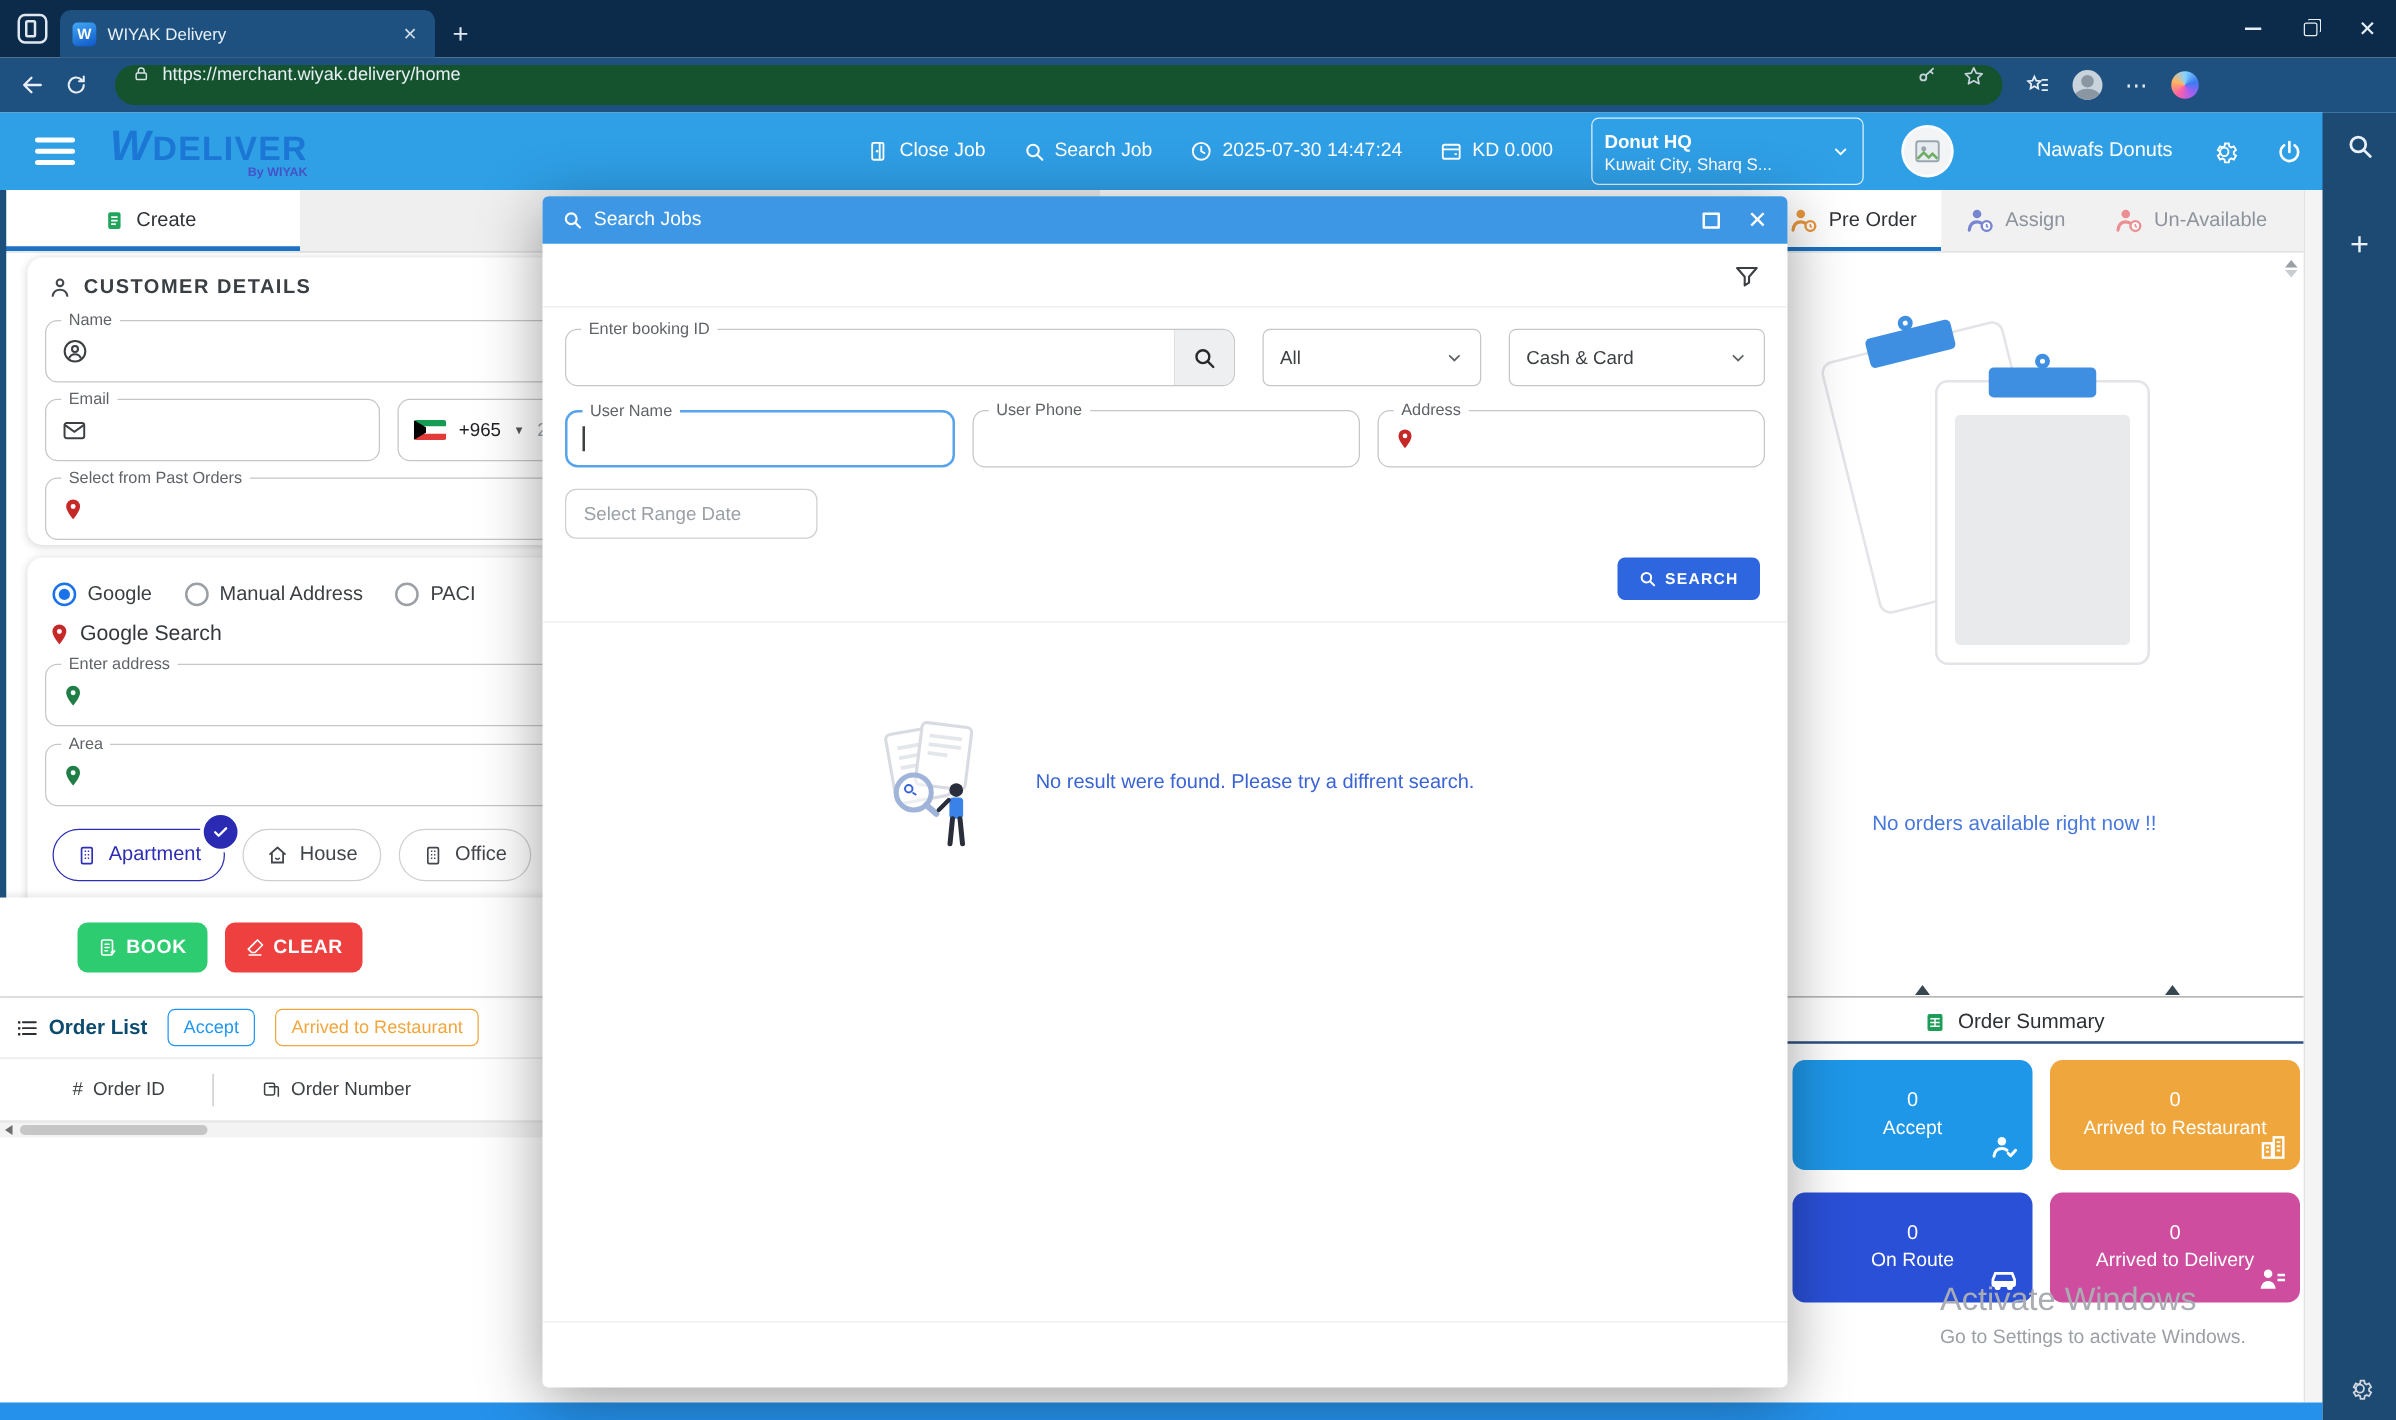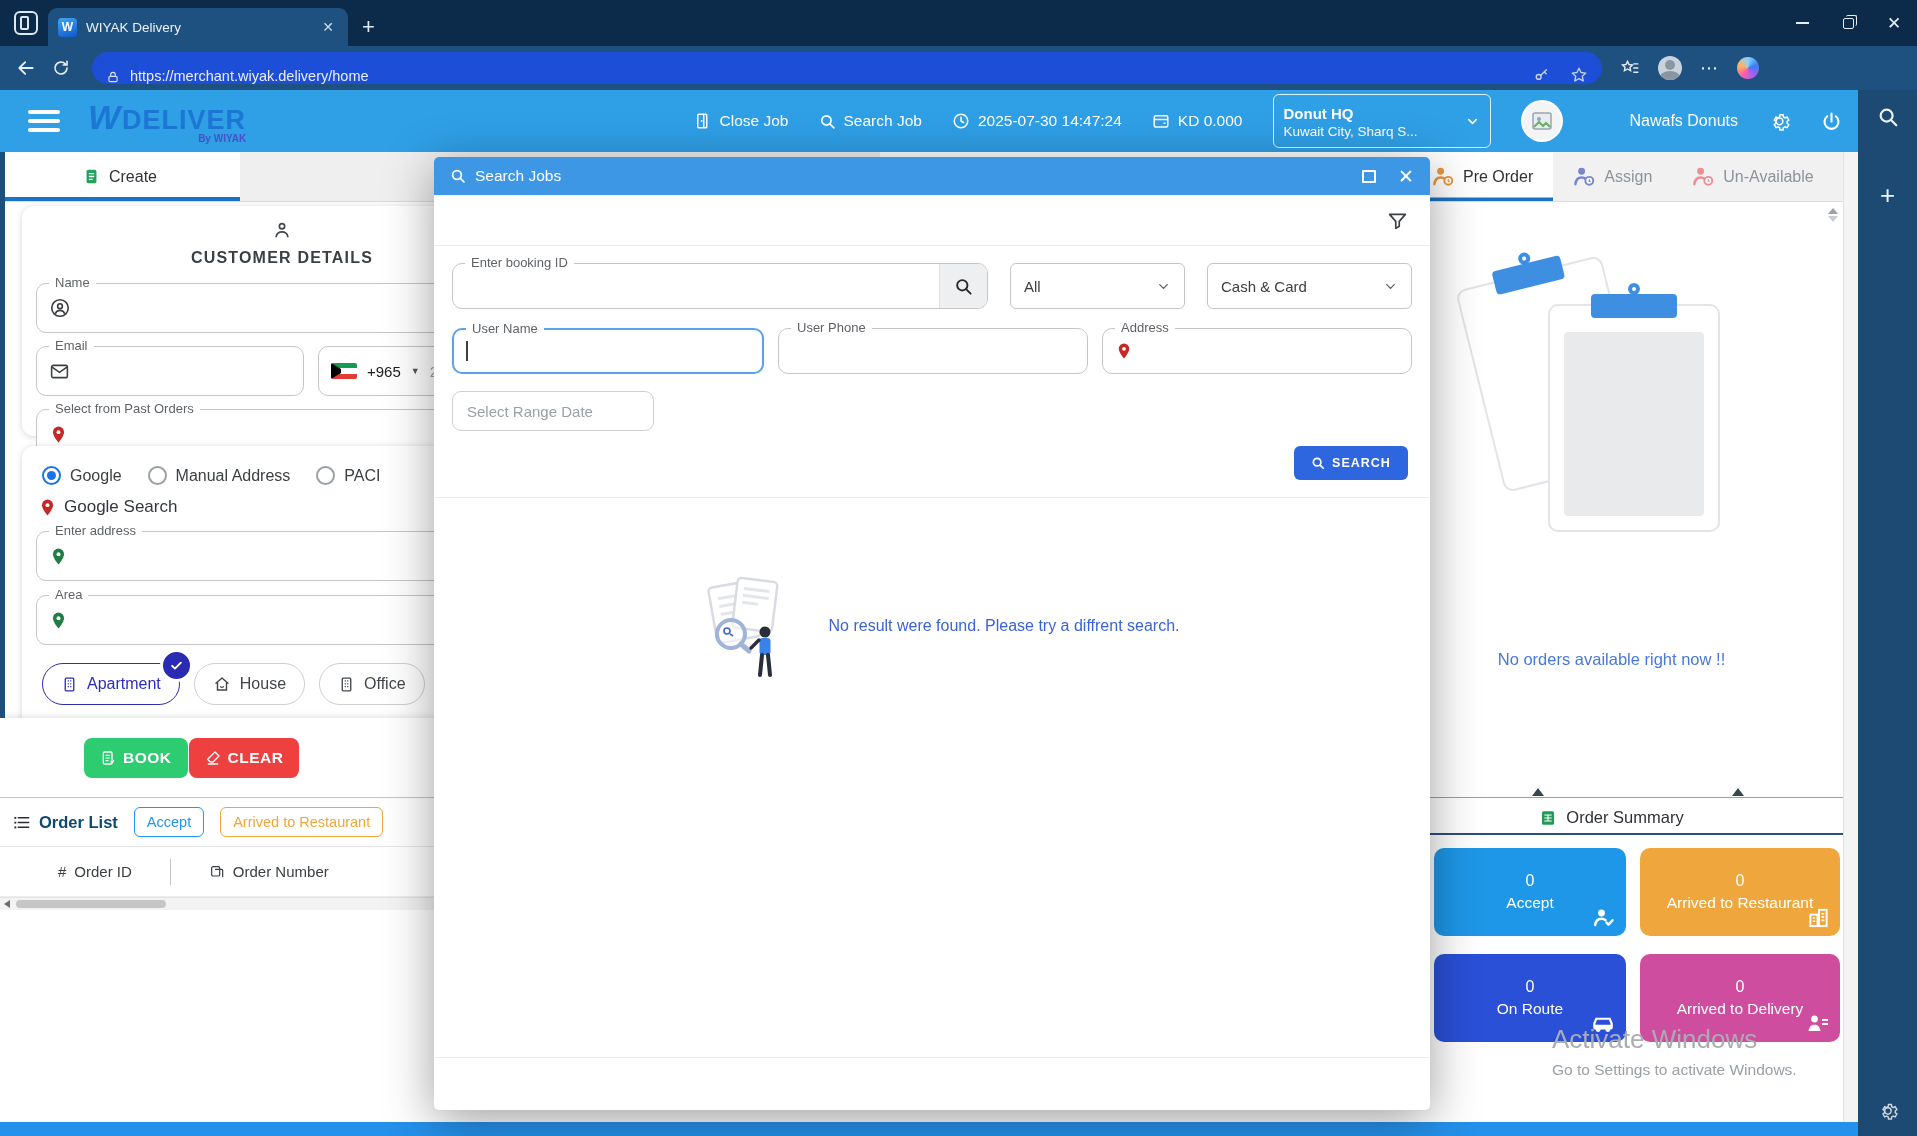--- a/index.html
+++ b/index.html
@@ -18,21 +18,21 @@
   .newtab{color:#dfe8f0;font-size:22px;font-weight:300;margin:0 0 6px 14px;}
   .wctrls{position:absolute;right:0;top:0;height:46px;display:flex;align-items:center;}
   .wc{width:46px;height:46px;display:flex;align-items:center;justify-content:center;color:#e6edf4;}
   .wmin-g{width:13px;height:2px;background:#e6edf4;}
   .wmax-g{width:11px;height:11px;border:1.6px solid #e6edf4;border-radius:2px;position:relative;background:transparent;}
   .wmax-g:before{content:"";position:absolute;left:2px;top:-4px;width:10px;height:10px;border-top:1.6px solid #e6edf4;border-right:1.6px solid #e6edf4;border-radius:2px;}
   .wclose-g{font-size:17px;line-height:1;}
 
   .addrbar{position:absolute;left:0;top:46px;width:1917px;height:44px;background:#1f5180;display:flex;align-items:center;}
   .navic{color:#e8eef5;margin-left:16px;}
-  .urlpill{margin-left:22px;width:1510px;height:32px;background:#1d4ed8;border-radius:16px;display:flex;align-items:flex-end;padding:0 14px;gap:10px;}
+  .urlpill{margin-left:22px;width:1510px;height:32px;background:#14532d;border-radius:16px;display:flex;align-items:flex-start;padding:0 14px;gap:10px;}
   .urltext{color:#e8eef6;font-size:14.5px;flex:1;}
   .pill-ic{color:#c7d3de;margin-left:10px;}
   .abarics{display:flex;align-items:center;gap:18px;margin-left:18px;}
   .bavatar{width:24px;height:24px;border-radius:50%;background:#c9d3dc;position:relative;overflow:hidden;}
   .bavatar:before{content:"";position:absolute;left:7px;top:4px;width:10px;height:10px;border-radius:50%;background:#8a97a3;}
   .bavatar:after{content:"";position:absolute;left:2px;top:15px;width:20px;height:12px;border-radius:50%;background:#8a97a3;}
   .dots{color:#e6edf4;font-size:18px;letter-spacing:1px;}
   .copilot{width:22px;height:22px;border-radius:50%;background:conic-gradient(#86d4ff,#3a7df2,#a65ef0,#ff61a6,#ffb45e,#86d4ff);}
 
   
@@ -55,21 +55,21 @@
 
   
   .leftstrip{position:absolute;left:0;top:152px;width:5px;height:566px;background:#1d4f7c;z-index:4;}
   .lefttabs{position:absolute;left:0;top:152px;width:880px;height:50px;display:flex;border-bottom:1px solid #dcdcdc;background:#efeff0;z-index:2;}
   .ltab{display:flex;align-items:center;justify-content:center;gap:9px;font-size:16px;}
   .ltab.create{width:240px;background:#fff;color:#2f3237;box-shadow:inset 0 -4px 0 #1a73c4;}
   .ltab.edit{flex:1;color:#7b7f87;}
   .card{position:absolute;left:22px;width:518px;background:#fff;border-radius:12px;box-shadow:0 1px 7px rgba(0,0,0,.16);padding:12px 14px;z-index:2;}
   .card1{top:206px;height:230px;}
   .card2{top:446px;height:306px;overflow:hidden;}
-  .cdhead{display:flex;align-items:center;gap:9px;font-size:16px;font-weight:600;letter-spacing:1.2px;color:#3a3f44;padding:2px 0 0 2px;flex-direction:column;}
+  .cdhead{display:flex;align-items:center;gap:9px;font-size:16px;font-weight:600;letter-spacing:1.2px;color:#3a3f44;padding:2px 0 0 2px;}
   .fs{position:relative;border:1px solid #c6c6c6;border-radius:10px;height:50px;display:flex;align-items:center;padding:0 12px;gap:10px;background:#fff;}
   .fs>label{position:absolute;top:-9px;left:12px;background:#fff;padding:0 6px;font-size:13px;color:#5f6368;white-space:nowrap;}
   .frow{display:flex;gap:14px;margin-top:13px;}
   .fs.grow{flex:1;}
   .fs.email{width:268px;flex:none;}
   .kwflag{position:relative;width:26px;height:16px;border-radius:2px;overflow:hidden;flex:none;background:#fff;}
   .kwflag .g{position:absolute;top:0;left:0;right:0;height:34%;background:#159b53;}
   .kwflag .r{position:absolute;bottom:0;left:0;right:0;height:34%;background:#e23c39;}
   .kwflag .b{position:absolute;left:0;top:0;bottom:0;width:10px;background:#000;clip-path:polygon(0 0,100% 38%,100% 62%,0 100%);}
   .pcode{font-size:15px;color:#202124;}
@@ -78,21 +78,21 @@
   .radrow{display:flex;align-items:center;gap:26px;margin:8px 0 0 6px;}
   .radio{display:flex;align-items:center;gap:9px;font-size:16px;color:#3c4043;}
   .rdot{width:19px;height:19px;border:2px solid #9aa0a6;border-radius:50%;flex:none;position:relative;}
   .rdot.on{border-color:#1a73e8;}
   .rdot.on:before{content:"";position:absolute;left:3px;top:3px;width:9px;height:9px;border-radius:50%;background:#1a73e8;}
   .gsearch{display:flex;align-items:center;gap:7px;font-size:17px;color:#33373c;margin:12px 0 0 2px;}
   .btypes{display:flex;gap:14px;margin-top:18px;padding-left:6px;}
   .btype{position:relative;border:1.5px solid #cfcfcf;border-radius:22px;height:42px;padding:0 18px;display:flex;gap:9px;align-items:center;font-size:16px;color:#42464c;background:#fff;}
   .btype.active{border-color:#2d2db8;color:#2d2db8;}
   .badge{position:absolute;top:-15px;right:-14px;width:33px;height:33px;border-radius:50%;background:#2a2ab2;border:3px solid #fff;display:flex;align-items:center;justify-content:center;}
-  .formfooter{position:absolute;left:0;top:718px;width:560px;height:79px;background:#fff;box-shadow:0 -2px 6px rgba(0,0,0,.10);z-index:3;display:flex;align-items:center;gap:1px;padding-left:84px;}
+  .formfooter{position:absolute;left:0;top:718px;width:560px;height:79px;background:#fff;box-shadow:0 -2px 6px rgba(0,0,0,.10);z-index:3;display:flex;align-items:center;gap:14px;padding-left:62px;}
   .actbtn{height:40px;border-radius:8px;display:flex;align-items:center;gap:7px;padding:0 16px;color:#fff;font-size:15.5px;font-weight:bold;letter-spacing:.5px;}
   .book{background:#2ecc71;}
   .clear{background:#ef4040;}
 
   
   .orderlist{position:absolute;left:0;top:797px;width:560px;height:325px;background:#fff;border-top:1px solid #c9c9c9;z-index:2;}
   .olhead{height:48px;display:flex;align-items:center;gap:16px;padding:0 12px;}
   .oltitle{display:flex;align-items:center;gap:8px;font-size:16.5px;color:#0c4a6e;font-weight:600;}
   .olbtn{height:30px;border-radius:6px;padding:0 12px;display:flex;align-items:center;font-size:14.5px;background:#fff;white-space:nowrap;}
   .olbtn.acc{border:1.5px solid #2196f3;color:#2196f3;}

